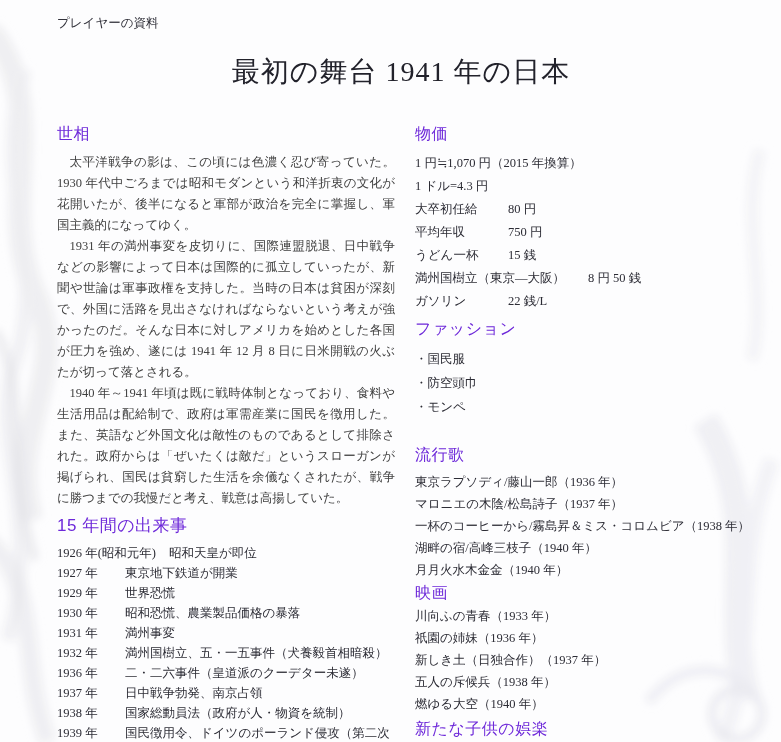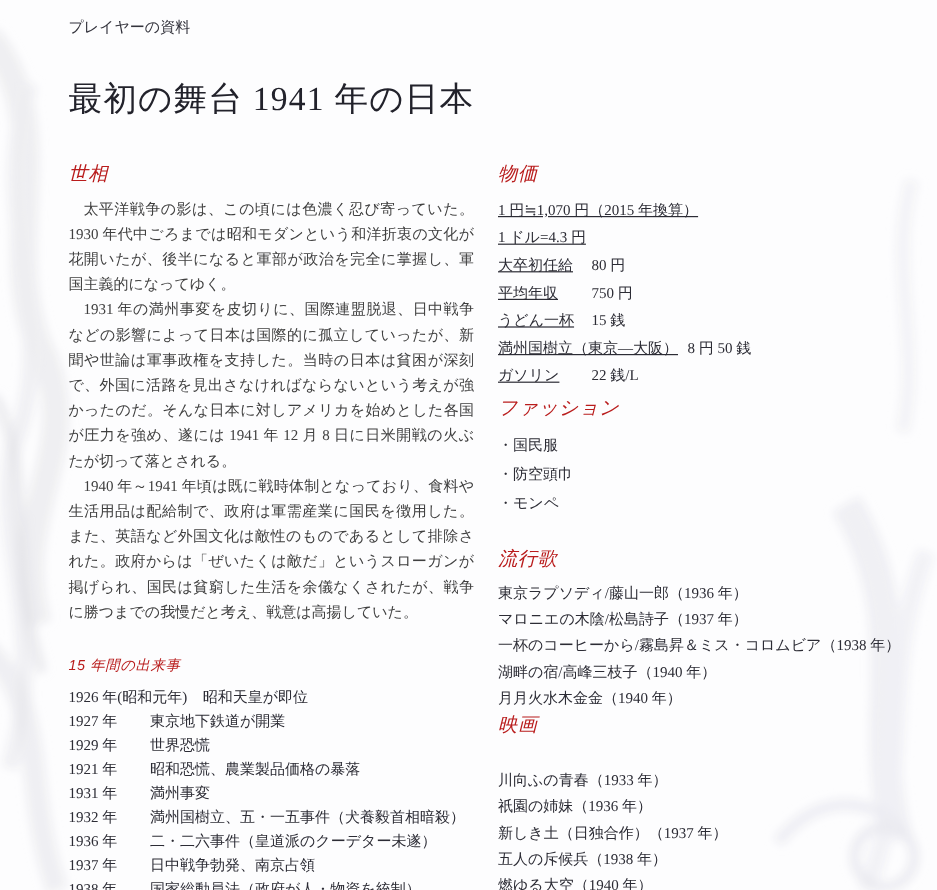--- a/index.html
+++ b/index.html
@@ -6,44 +6,44 @@
   body{
     width:781px;height:742px;overflow:hidden;position:relative;
     background:#fdfdfe;
     font-family:"Liberation Serif","DejaVu Serif",serif;
     color:#2c2c35;
   }
   .bg-layer{position:absolute;left:0;top:0;z-index:0;pointer-events:none;}
   .content{position:absolute;left:57px;top:14px;width:688px;z-index:1;}
   .kicker{font-size:12.5px;line-height:19px;color:#33333c;}
   .title{
-    font-size:28px;line-height:40px;margin-top:31px;
+    font-size:28px;line-height:40px;margin-top:19px;text-align:center;
     letter-spacing:1px;color:#22222b;font-weight:400;
   }
   .columns{display:flex;margin-top:30px;}
   .col-left{width:338px;margin-right:20px;flex:none;}
   .col-right{width:330px;flex:none;}
   .sec-h{
     font-family:"Liberation Sans","DejaVu Sans",sans-serif;
-    font-size:16px;font-weight:400;color:#b91c1c;
-    margin:0 0 6px 0;line-height:24px;letter-spacing:0.5px;font-style:italic;
+    font-size:16px;font-weight:400;color:#6d28d9;
+    margin:0 0 6px 0;line-height:24px;letter-spacing:0.5px;
   }
   .para{margin:0;font-size:12.5px;line-height:21px;text-align:justify;text-indent:1em;color:#404040;}
-  .events-h{font-size:12px;margin:20px 0 4px 0;line-height:26px;}
+  .events-h{font-size:17px;margin:4px 0 4px 0;line-height:26px;}
   .event-row{display:flex;font-size:12.5px;line-height:20px;}
   .event-year{min-width:55px;margin-right:13px;white-space:nowrap;}
   .event-desc{white-space:nowrap;}
   .price-row{display:flex;font-size:12.5px;line-height:23px;}
-  .price-label{min-width:70px;margin-right:8px;white-space:nowrap;text-decoration:underline;}
+  .price-label{min-width:70px;margin-right:23px;white-space:nowrap;}
   .price-value{white-space:nowrap;}
   .b-item{font-size:12.5px;line-height:24px;}
   .s-item{font-size:12.5px;line-height:22px;white-space:nowrap;}
   .h-fashion{margin-top:4px;}
   .h-songs{margin-top:24px;margin-bottom:4px;}
-  .h-movies{margin-top:0;margin-bottom:22px;}
+  .h-movies{margin-top:0;margin-bottom:0;}
   .h-kids{margin-top:2px;margin-bottom:4px;}
 </style>
 </head>
 <body>
 
 <svg class="bg-layer" width="781" height="742" viewBox="0 0 781 742">
   <defs>
     <filter id="soft" x="-20%" y="-20%" width="140%" height="140%">
       <feGaussianBlur stdDeviation="4"></feGaussianBlur>
     </filter>
@@ -84,21 +84,21 @@
       </div>
       <div class="event-row">
         <span class="event-year">1927 年</span>
         <span class="event-desc">東京地下鉄道が開業</span>
       </div>
       <div class="event-row">
         <span class="event-year">1929 年</span>
         <span class="event-desc">世界恐慌</span>
       </div>
       <div class="event-row">
-        <span class="event-year">1921 年</span>
+        <span class="event-year">1930 年</span>
         <span class="event-desc">昭和恐慌、農業製品価格の暴落</span>
       </div>
       <div class="event-row">
         <span class="event-year">1931 年</span>
         <span class="event-desc">満州事変</span>
       </div>
       <div class="event-row">
         <span class="event-year">1932 年</span>
         <span class="event-desc">満州国樹立、五・一五事件（犬養毅首相暗殺）</span>
       </div>

